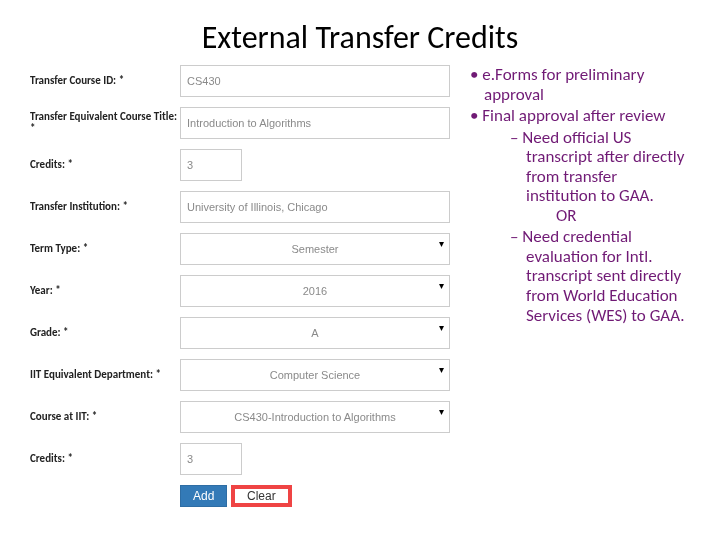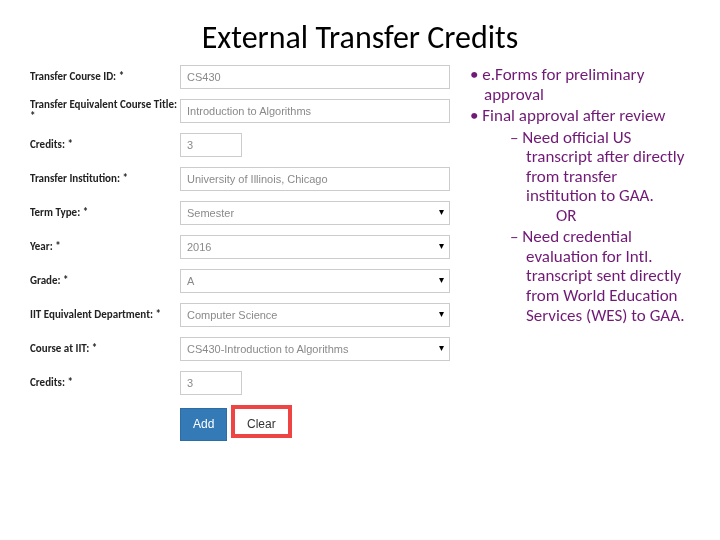--- a/index.html
+++ b/index.html
@@ -74,56 +74,57 @@
     color: #222;
     line-height: 1.1;
   }
   .ast::after { content: " *"; color:#222; font-weight:700;}
   .fld {
     flex: 1;
     position: relative;
   }
   .inp, .sel, .num {
     width: 100%;
-    height: 24px;
+    height: 32px;
     border: 1px solid #ccc;
     background: #fff;
     font-size: 11px;
     color: #8a8a8a;
     padding: 0 6px;
     font-family: Arial, sans-serif;
   }
   .num { width: 62px; }
   .sel {
     appearance: none;
     -webkit-appearance: none;
     background-image: none;
+    text-align: center;
   }
   .sel-wrap { position: relative; }
   .sel-wrap::after {
     content: "▾";
     position: absolute;
     right: 6px;
     top: 4px;
     font-size: 10px;
     color: #000;
     pointer-events: none;
   }
   .btns {
     margin-left: 150px;
     margin-top: 4px;
   }
   .btn {
     display: inline-block;
-    height: 33px;
+    height: 22px;
     font-size: 12px;
     border: 1px solid #2e6da4;
     background: #337ab7;
     color: #fff;
-    padding: 8px 12px;
+    padding: 0 12px;
     cursor: pointer;
     font-family: Arial, sans-serif;
   }
   .btn-clear {
     background: #fff;
     color: #333;
     border: 4px solid #ef4444;
   }
 </style>
 </head>

